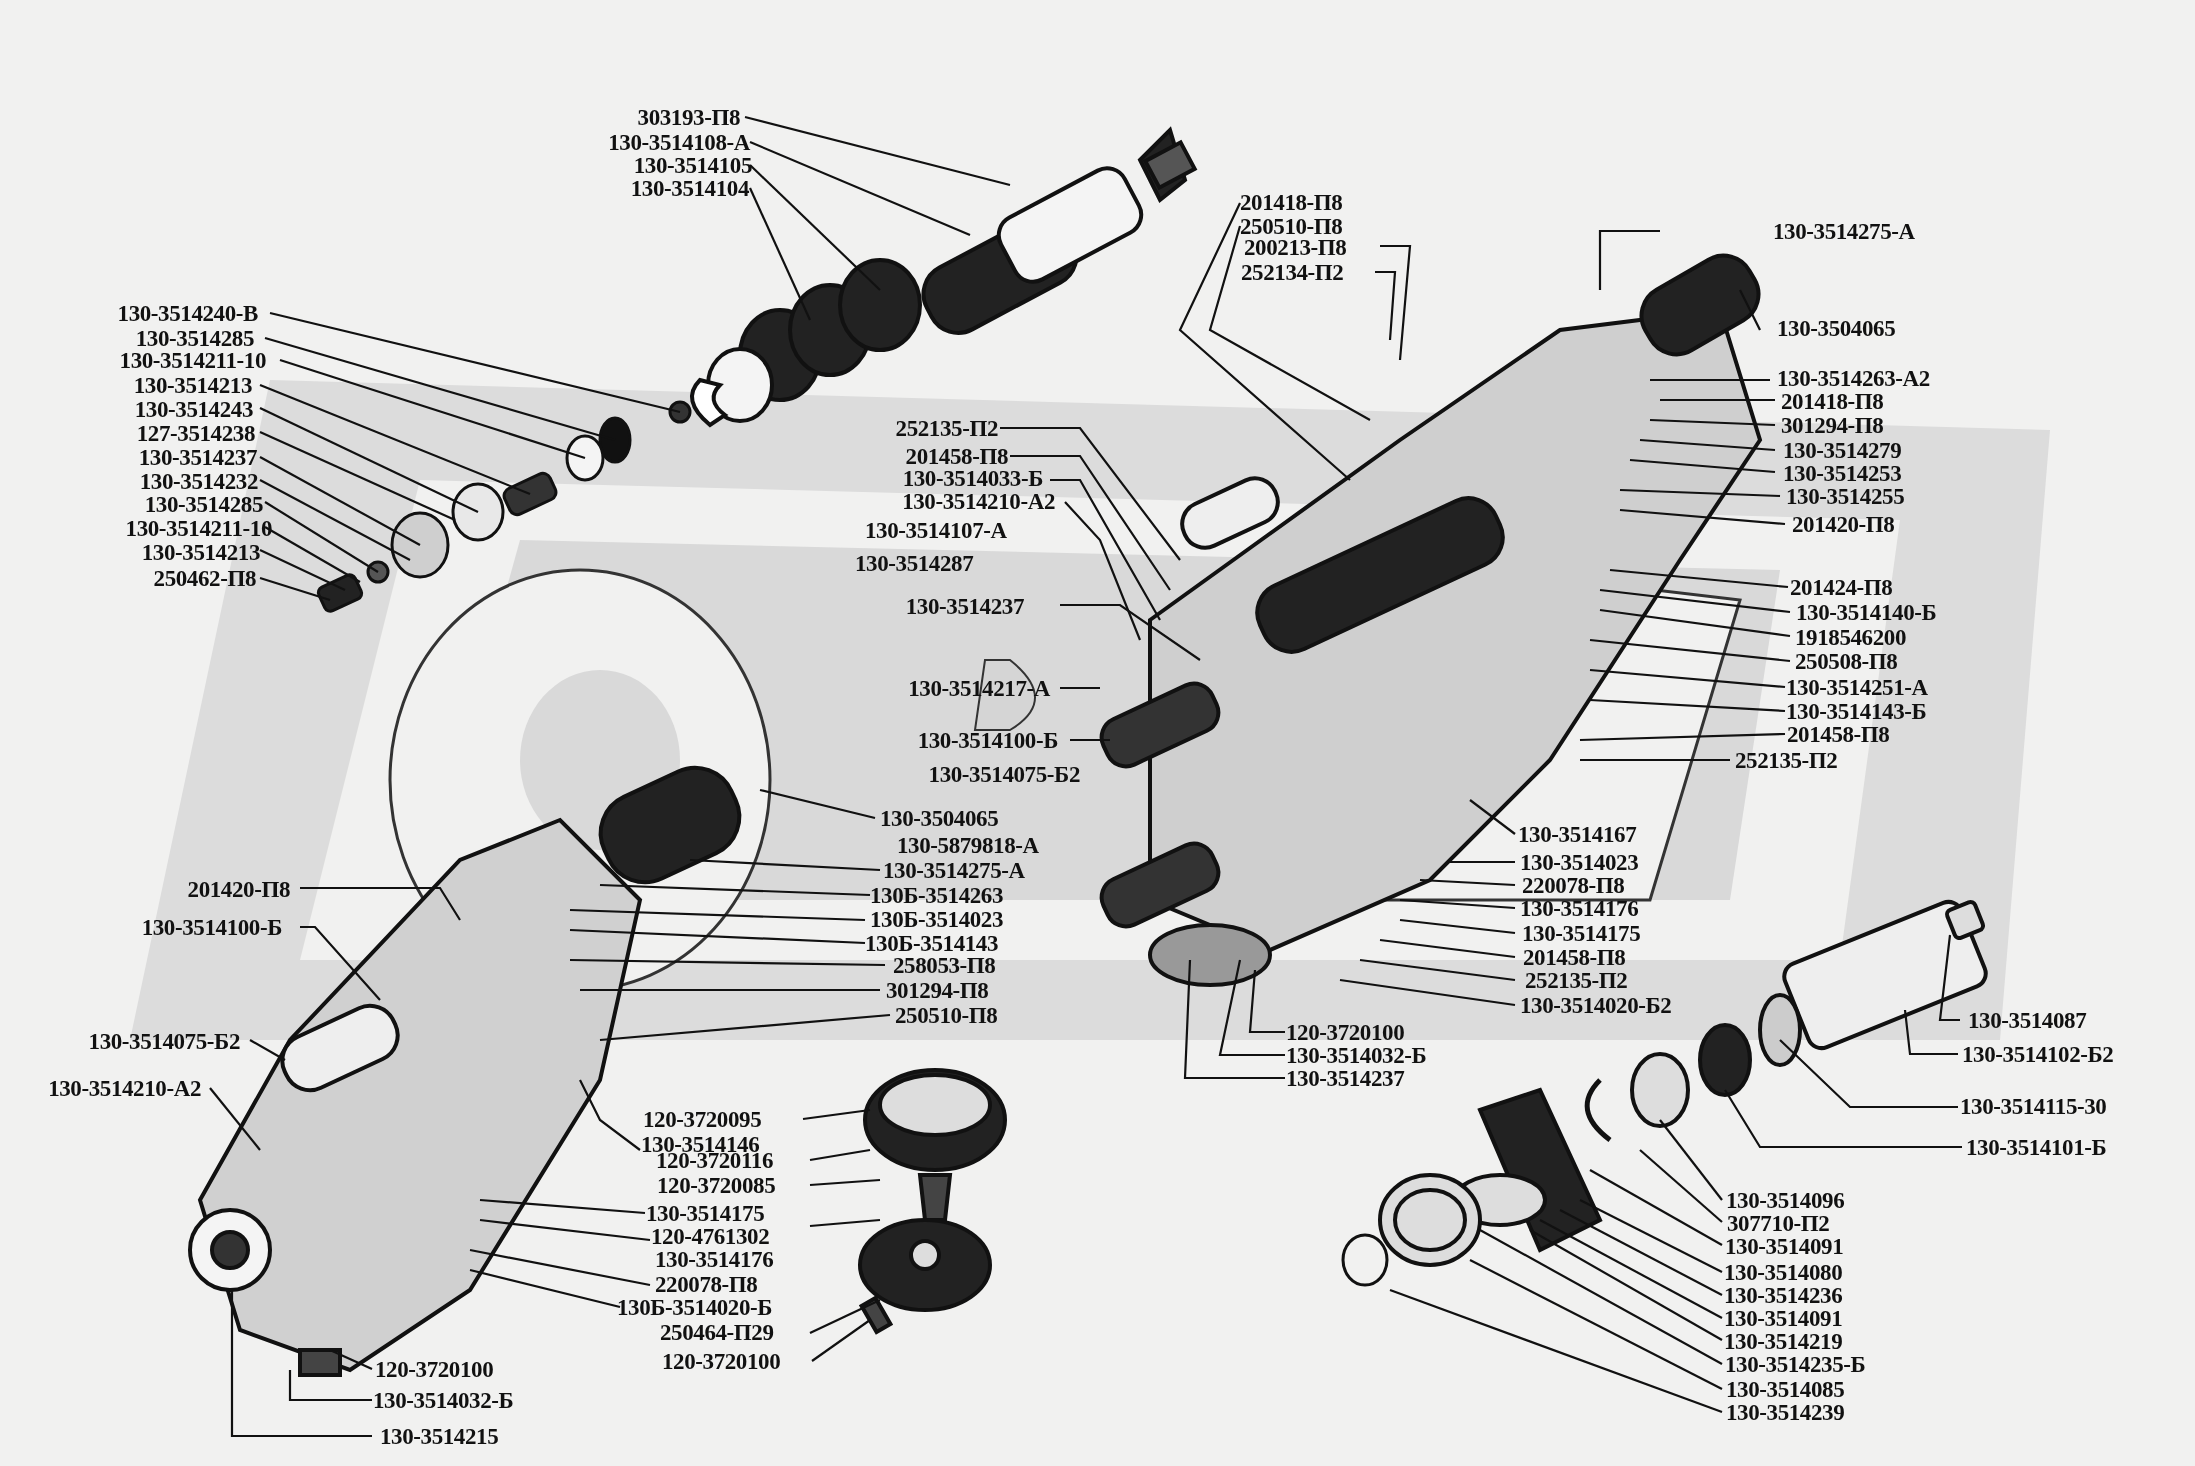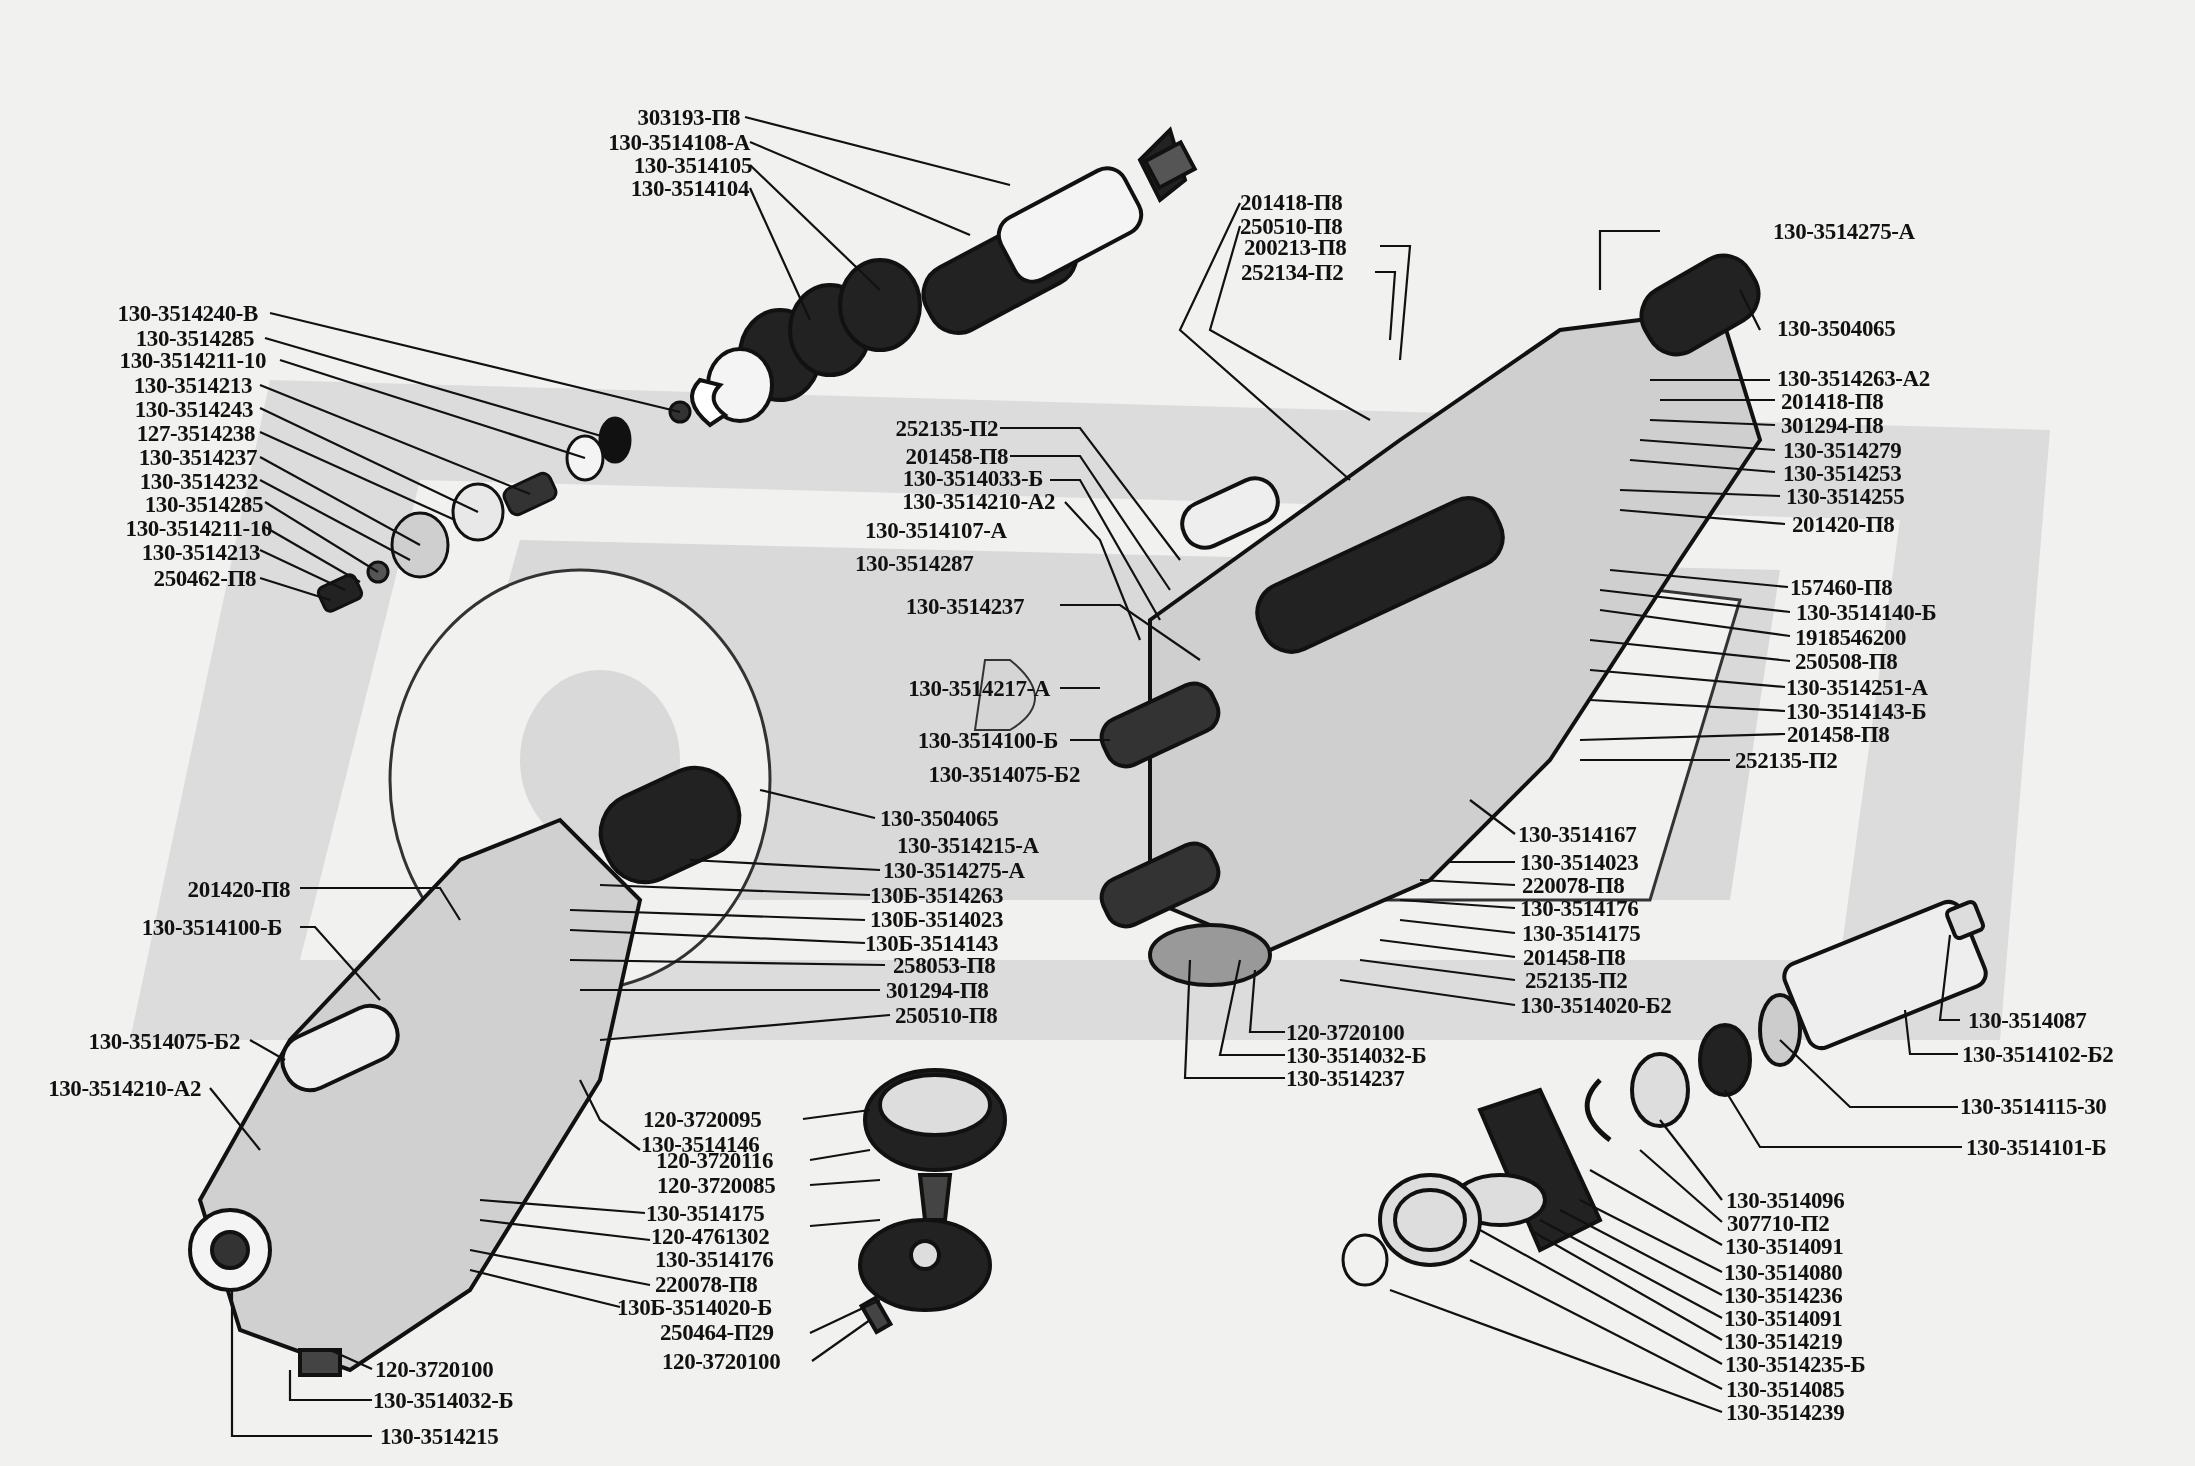--- a/index.html
+++ b/index.html
@@ -223,21 +223,21 @@
   <div class="lbl r" style="left:1058px;top:729px">130-3514100-Б</div>
   <div class="lbl r" style="left:1080px;top:763px">130-3514075-Б2</div>
 
   <div class="lbl" style="left:1777px;top:367px">130-3514263-А2</div>
   <div class="lbl" style="left:1781px;top:390px">201418-П8</div>
   <div class="lbl" style="left:1781px;top:414px">301294-П8</div>
   <div class="lbl" style="left:1783px;top:439px">130-3514279</div>
   <div class="lbl" style="left:1783px;top:462px">130-3514253</div>
   <div class="lbl" style="left:1786px;top:485px">130-3514255</div>
   <div class="lbl" style="left:1792px;top:513px">201420-П8</div>
-  <div class="lbl" style="left:1790px;top:576px">157460-П8</div>
+  <div class="lbl" style="left:1790px;top:576px">201424-П8</div>
   <div class="lbl" style="left:1796px;top:601px">130-3514140-Б</div>
   <div class="lbl" style="left:1795px;top:626px">1918546200</div>
   <div class="lbl" style="left:1795px;top:650px">250508-П8</div>
   <div class="lbl" style="left:1786px;top:676px">130-3514251-А</div>
   <div class="lbl" style="left:1786px;top:700px">130-3514143-Б</div>
   <div class="lbl" style="left:1787px;top:723px">201458-П8</div>
   <div class="lbl" style="left:1735px;top:749px">252135-П2</div>
 
   <div class="lbl" style="left:1518px;top:823px">130-3514167</div>
   <div class="lbl" style="left:1520px;top:851px">130-3514023</div>
@@ -245,21 +245,21 @@
   <div class="lbl" style="left:1520px;top:897px">130-3514176</div>
   <div class="lbl" style="left:1522px;top:922px">130-3514175</div>
   <div class="lbl" style="left:1523px;top:946px">201458-П8</div>
   <div class="lbl" style="left:1525px;top:969px">252135-П2</div>
   <div class="lbl" style="left:1520px;top:994px">130-3514020-Б2</div>
   <div class="lbl" style="left:1286px;top:1021px">120-3720100</div>
   <div class="lbl" style="left:1286px;top:1044px">130-3514032-Б</div>
   <div class="lbl" style="left:1286px;top:1067px">130-3514237</div>
 
   <div class="lbl" style="left:880px;top:807px">130-3504065</div>
-  <div class="lbl" style="left:897px;top:834px">130-3514215-А</div>
+  <div class="lbl" style="left:897px;top:834px">130-5879818-А</div>
   <div class="lbl" style="left:883px;top:859px">130-3514275-А</div>
   <div class="lbl" style="left:870px;top:884px">130Б-3514263</div>
   <div class="lbl" style="left:870px;top:908px">130Б-3514023</div>
   <div class="lbl" style="left:865px;top:932px">130Б-3514143</div>
   <div class="lbl" style="left:893px;top:954px">258053-П8</div>
   <div class="lbl" style="left:886px;top:979px">301294-П8</div>
   <div class="lbl" style="left:895px;top:1004px">250510-П8</div>
   <div class="lbl r" style="left:290px;top:878px">201420-П8</div>
   <div class="lbl r" style="left:282px;top:916px">130-3514100-Б</div>
   <div class="lbl r" style="left:240px;top:1030px">130-3514075-Б2</div>

